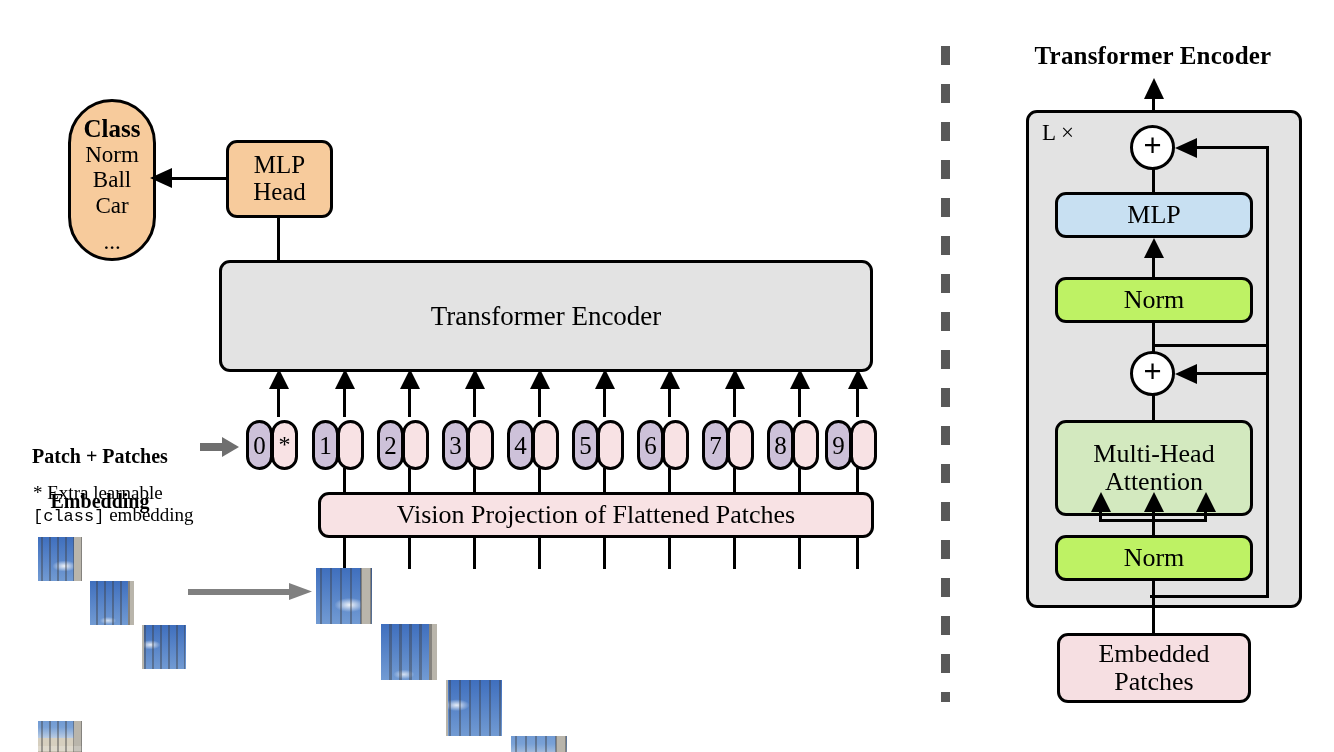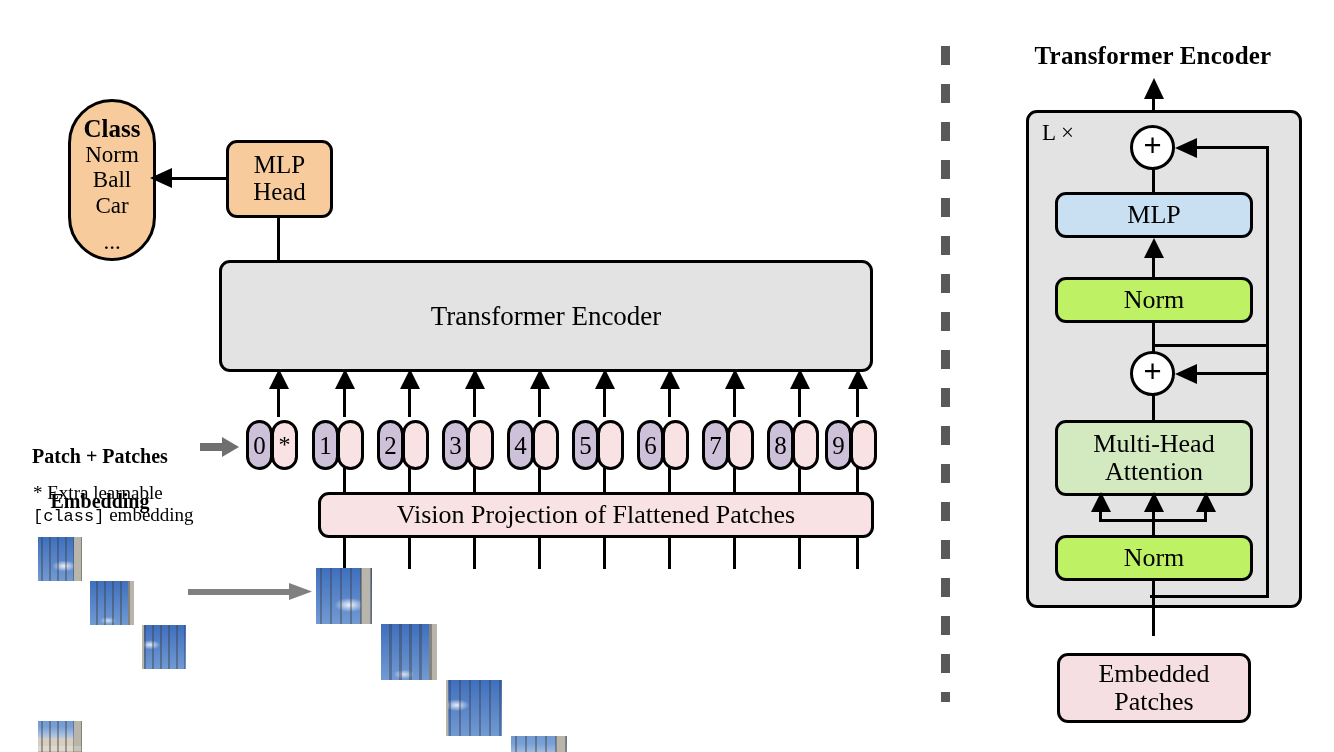--- a/index.html
+++ b/index.html
@@ -39,21 +39,21 @@
     text-align: center;
     line-height: 1.07;
     white-space: pre-line;
   }
   .node.rounded  { border-radius: 11px; }
   .node.capsule  { border-radius: 999px; }
 
   .fill-orange { background: #f7cb9c; }
   .fill-gray   { background: #e3e3e3; }
   .fill-pink   { background: #f8e2e4; }
-  .fill-pink2  { background: #f6dfe2; margin-top: 20px; }
+  .fill-pink2  { background: #f6dfe2; }
   .fill-purple { background: #cdc1d9; }
   .fill-blue   { background: #c8e0f2; }
   .fill-yellow { background: #bef264; }
   .fill-green  { background: #d3e9bf; }
 
   
   .class-capsule {
     flex-direction: column;
     justify-content: flex-start;
     padding-top: 13px;
@@ -433,21 +433,21 @@
 
   <div class="abs plus" style="left:1130px; top:351px; width:45px; height:45px;">+</div>
 
   <div class="abs hline" style="left:1196px; top:372px; width:72px;"></div>
   <svg class="abs" width="24" height="24" viewBox="0 0 24 24" style="left:1175px; top:362px;">
     <polygon points="0,12 22,2 22,22" fill="#000"></polygon>
   </svg>
 
   <div class="abs vline" style="left:1152px; top:394px; height:28px;"></div>
 
-  <div class="abs node rounded fill-green" style="left:1055px; top:420px; width:198px; height:76px; font-size:26px;">Multi-Head
+  <div class="abs node rounded fill-green" style="left:1055px; top:420px; width:198px; height:96px; font-size:26px;">Multi-Head
 Attention</div>
 
   <div class="abs hline" style="left:1099px; top:519px; width:108px;"></div>
   <div class="abs vline" style="left:1099px; top:507px; height:14px;"></div>
   <div class="abs vline" style="left:1152px; top:496px; height:39px;"></div>
   <div class="abs vline" style="left:1204px; top:507px; height:14px;"></div>
   <svg class="abs" width="22" height="22" viewBox="0 0 22 22" style="left:1090px; top:492px;">
       <polygon points="11,0 21,20 1,20" fill="#000"></polygon>
     </svg>
   <svg class="abs" width="22" height="22" viewBox="0 0 22 22" style="left:1143px; top:492px;">

